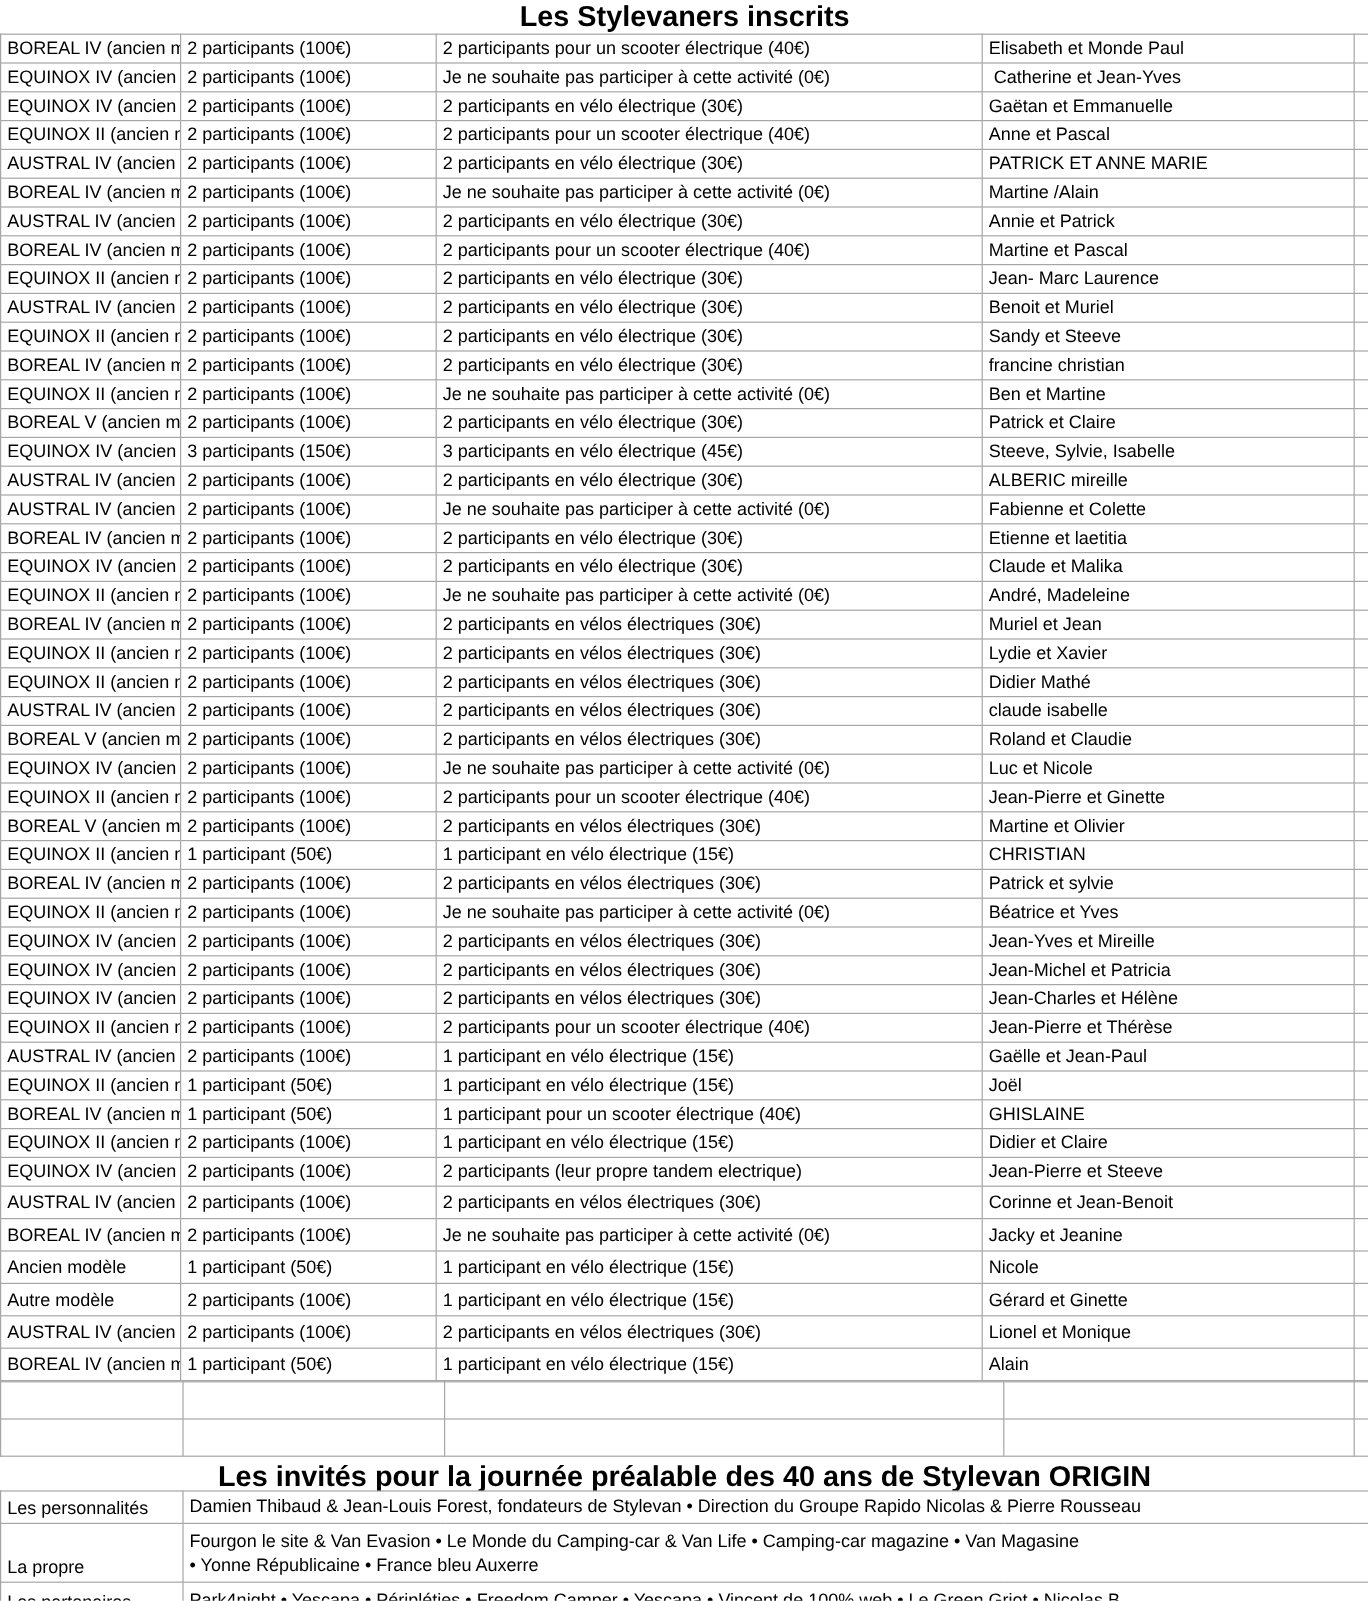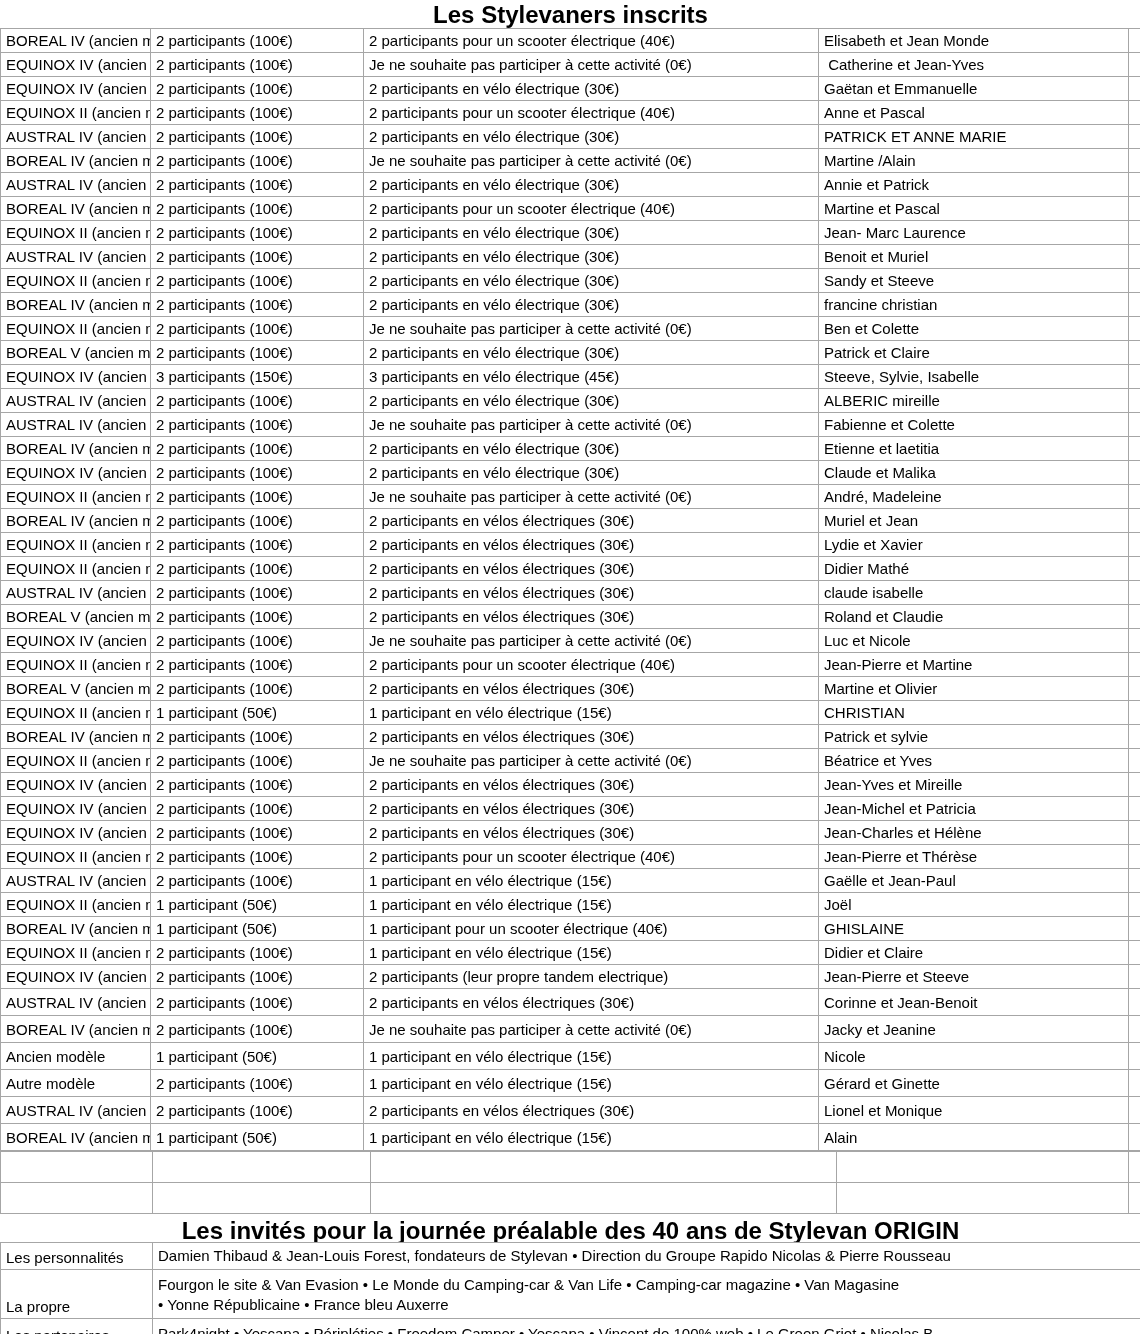--- a/index.html
+++ b/index.html
@@ -72,21 +72,21 @@
   </colgroup>
   <tbody id="inscrits-body">
     <tr class="title-row">
       <td colspan="5">Les Stylevaners inscrits</td>
     </tr>
 
   <tr>
         <td>BOREAL IV (ancien modèle)</td>
         <td>2 participants (100€)</td>
         <td>2 participants pour un scooter électrique (40€)</td>
-        <td>Elisabeth et Jean Monde</td>
+        <td>Elisabeth et Monde Paul</td>
         <td></td>
       </tr>
       <tr>
         <td>EQUINOX IV (ancien modèle)</td>
         <td>2 participants (100€)</td>
         <td>Je ne souhaite pas participer à cette activité (0€)</td>
         <td> Catherine et Jean-Yves</td>
         <td></td>
       </tr>
       <tr>
@@ -156,21 +156,21 @@
         <td>BOREAL IV (ancien modèle)</td>
         <td>2 participants (100€)</td>
         <td>2 participants en vélo électrique (30€)</td>
         <td>francine christian</td>
         <td></td>
       </tr>
       <tr>
         <td>EQUINOX II (ancien modèle)</td>
         <td>2 participants (100€)</td>
         <td>Je ne souhaite pas participer à cette activité (0€)</td>
-        <td>Ben et Colette</td>
+        <td>Ben et Martine</td>
         <td></td>
       </tr>
       <tr>
         <td>BOREAL V (ancien modèle)</td>
         <td>2 participants (100€)</td>
         <td>2 participants en vélo électrique (30€)</td>
         <td>Patrick et Claire</td>
         <td></td>
       </tr>
       <tr>
@@ -254,21 +254,21 @@
         <td>EQUINOX IV (ancien modèle)</td>
         <td>2 participants (100€)</td>
         <td>Je ne souhaite pas participer à cette activité (0€)</td>
         <td>Luc et Nicole</td>
         <td></td>
       </tr>
       <tr>
         <td>EQUINOX II (ancien modèle)</td>
         <td>2 participants (100€)</td>
         <td>2 participants pour un scooter électrique (40€)</td>
-        <td>Jean-Pierre et Martine</td>
+        <td>Jean-Pierre et Ginette</td>
         <td></td>
       </tr>
       <tr>
         <td>BOREAL V (ancien modèle)</td>
         <td>2 participants (100€)</td>
         <td>2 participants en vélos électriques (30€)</td>
         <td>Martine et Olivier</td>
         <td></td>
       </tr>
       <tr>

